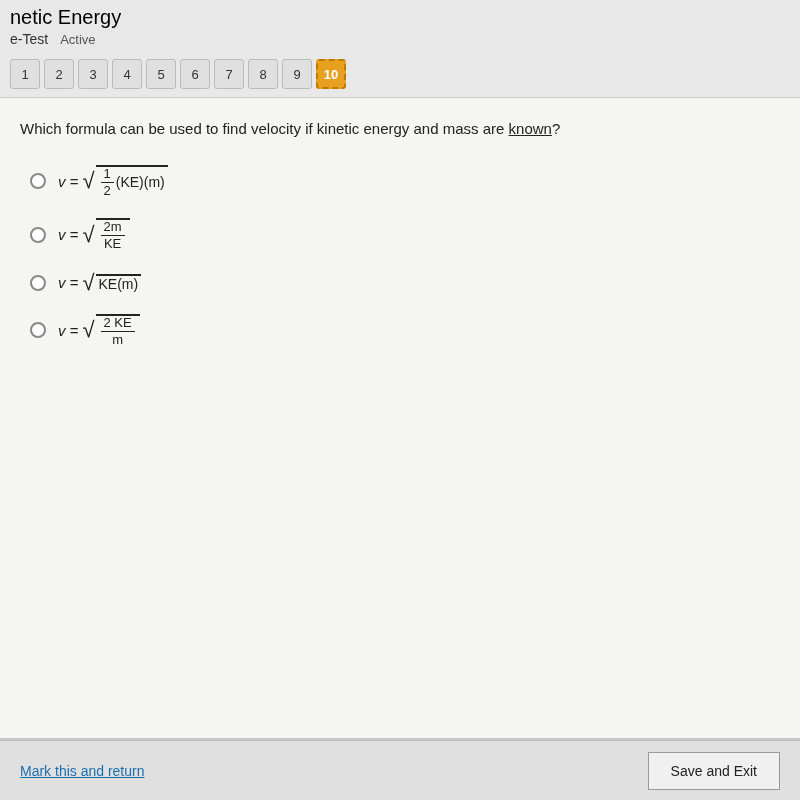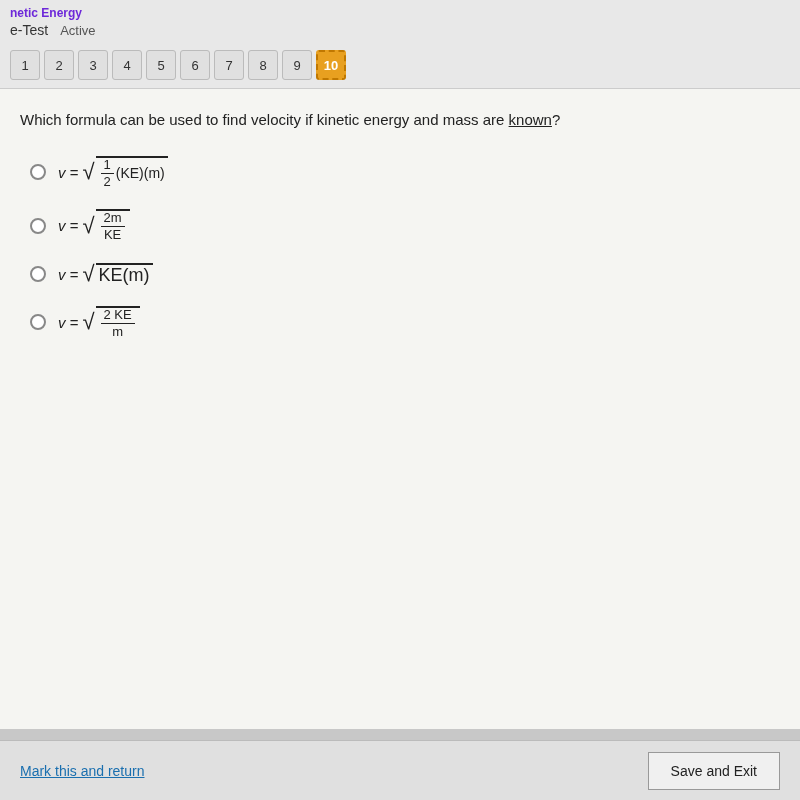--- a/index.html
+++ b/index.html
@@ -20,23 +20,23 @@
       position: relative;
     }
 
     .top-bar {
       background: #e8e8e8;
       padding: 6px 10px 0 10px;
       border-bottom: 1px solid #ccc;
     }
 
     .title-row {
-      font-size: 12px;
-      font-weight: bold;
-      color: #6d28d9;
+      font-size: 20px;
+      font-weight: normal;
+      color: #000000;
       padding-bottom: 2px;
     }
 
     .subtitle-row {
       display: flex;
       align-items: flex-end;
       gap: 12px;
       font-size: 14px;
       color: #333;
       padding-bottom: 6px;
@@ -277,21 +277,21 @@
           </span>
         </div>
       </div>
 
       <div class="option">
         <div class="radio-circle"></div>
         <div class="formula">
           <span><i>v</i> =</span>
           <span class="sqrt-wrapper">
             <span class="sqrt-symbol">√</span>
-            <span class="sqrt-content" style="font-size:18px;">KE(m)</span>
+            <span class="sqrt-content" style="font-size:14px;">KE(m)</span>
           </span>
         </div>
       </div>
 
       <div class="option">
         <div class="radio-circle"></div>
         <div class="formula">
           <span><i>v</i> =</span>
           <span class="sqrt-wrapper">
             <span class="sqrt-symbol">√</span>

